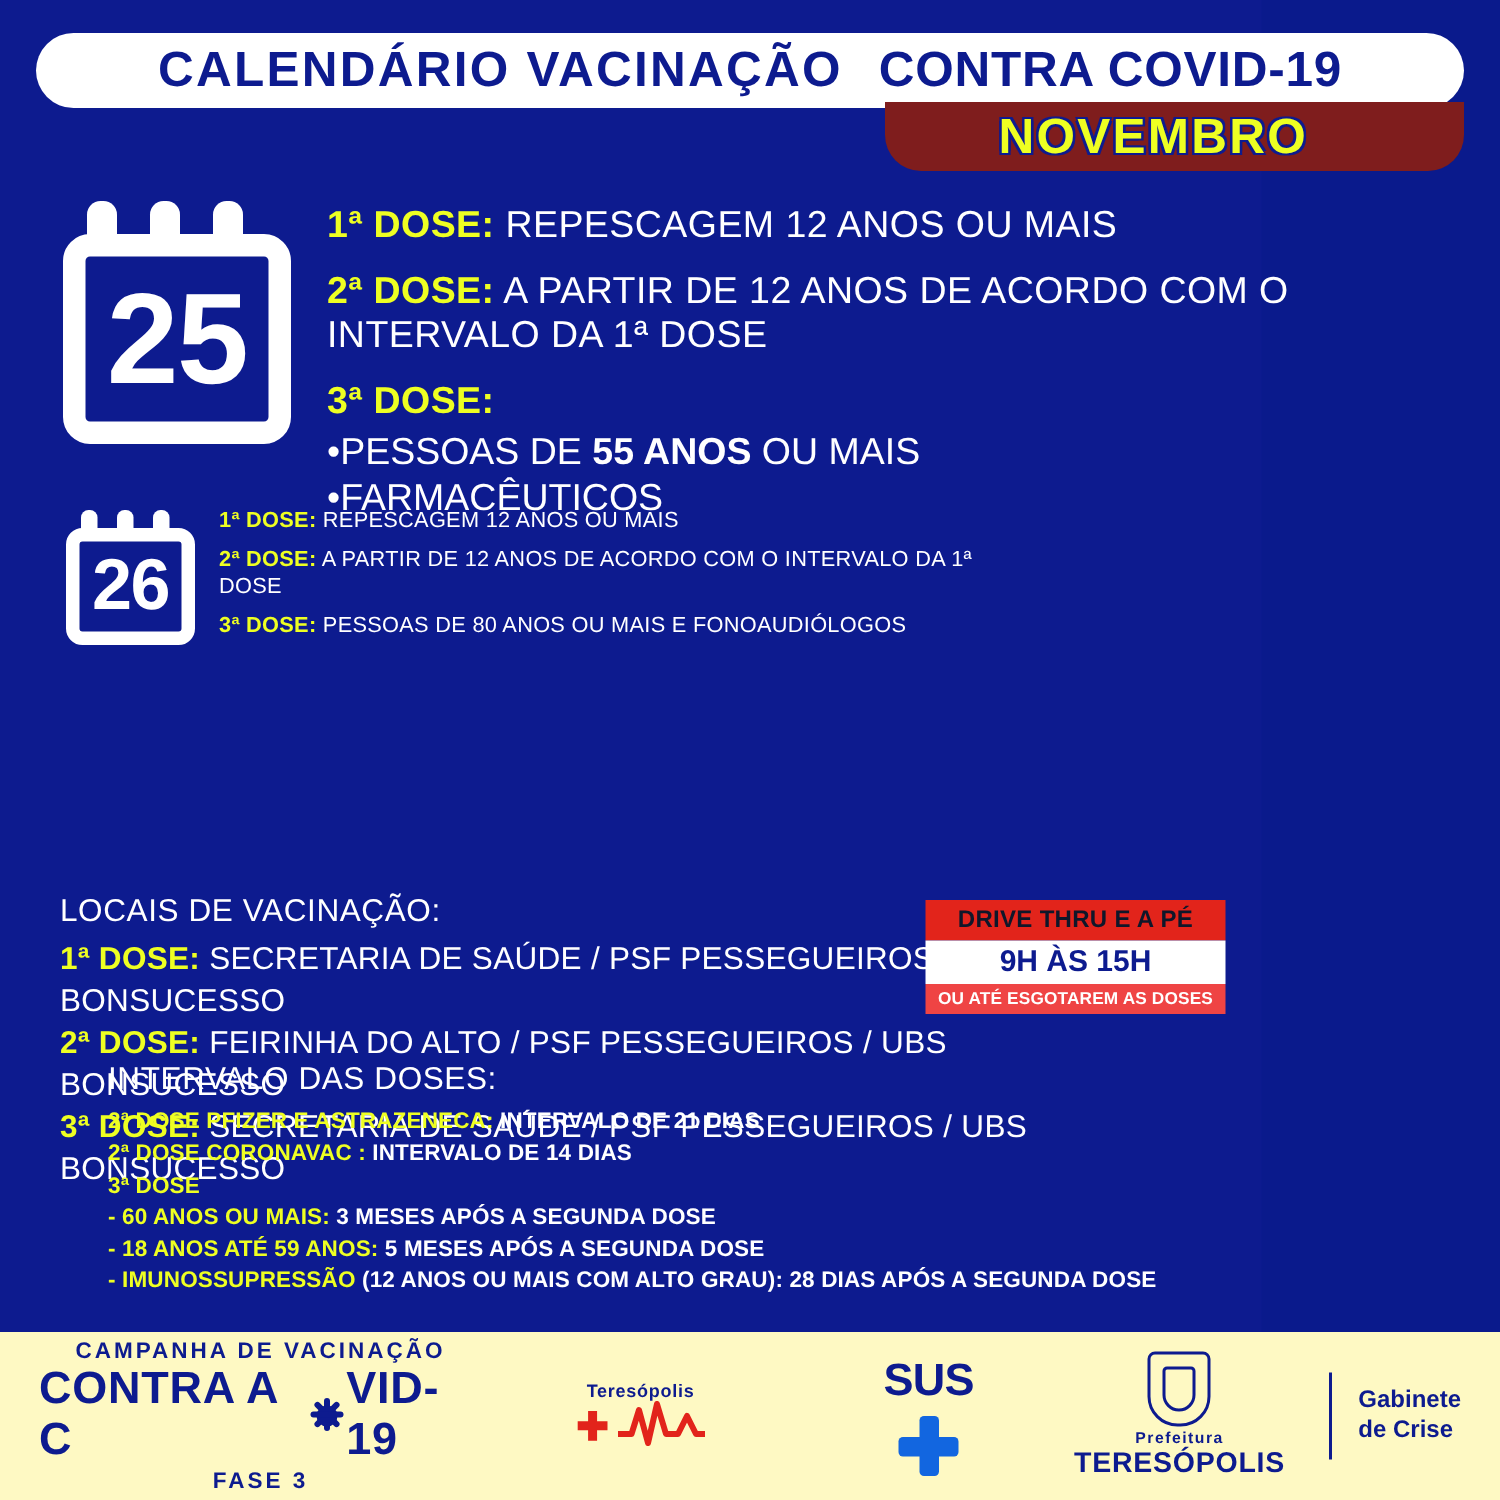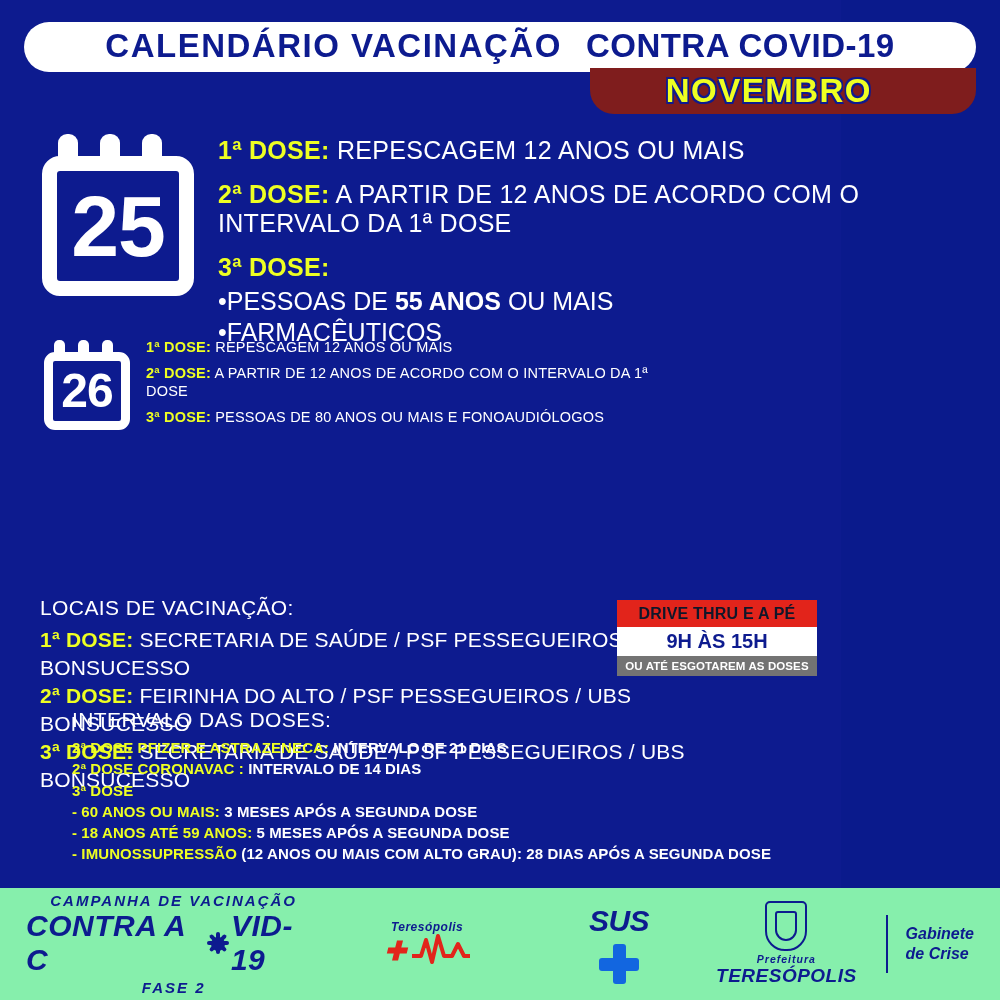--- a/index.html
+++ b/index.html
@@ -150,37 +150,36 @@
   .drive .red {
     background: #e2241b; color: #0f172a;
     font-size: 16px; padding: 5px 2px 4px;
     letter-spacing: 0.2px;
   }
   .drive .white {
     background: #ffffff; color: #0d1b8f;
     font-size: 20px; padding: 3px 2px 3px;
   }
   .drive .blue {
-    background: #737373; color: #ffffff;
+    background: #ef4444; color: #ffffff;
     font-size: 11.5px; padding: 4px 2px 4px;
     letter-spacing: 0.1px;
   }
 
   
   .interv { position: absolute; left: 40px; top: 708px; width: 930px; margin-left: 32px; }
   .interv .head { font-size: 21px; letter-spacing: 0.4px; margin-bottom: 5px; color: #ffffff; }
   .interv .row { font-size: 15px; line-height: 1.42; letter-spacing: 0.1px; }
 
   
   .footer {
     position: absolute;
     left: 0; bottom: 0;
     width: 1000px; height: 112px;
-    background: #86efac;
-    font-style: italic;
+    background: #fef9c3;
   }
   .footer-inner {
     display: flex;
     align-items: center;
     height: 100%;
     padding: 0 26px;
   }
   .f-block { display: flex; flex-direction: column; align-items: center; justify-content: center; }
 
   .fcamp { width: 300px; }
@@ -364,21 +363,21 @@
         <div class="l1">CAMPANHA DE VACINAÇÃO</div>
         <div class="l2">
           <span>CONTRA A C</span>
           <span class="virus">
               <i></i>
               <i class="b"></i>
               <u></u>
             </span>
           <span>VID-19</span>
         </div>
-        <div class="l3">FASE 2</div>
+        <div class="l3">FASE 3</div>
       </div>
 
       <div class="f-block fsaude">
         <div class="t1">Teresópolis</div>
         <div class="t2row">
           <span class="cross">✚</span>
           <span class="ecg">
             <svg width="58" height="30" viewBox="0 0 58 30">
               <polyline points="0,22 9,22 14,6 20,28 26,2 32,22 40,22 46,10 52,22 58,22" fill="none" stroke="#e2241b" stroke-width="4" stroke-linejoin="round" stroke-linecap="round"></polyline>
             </svg>

